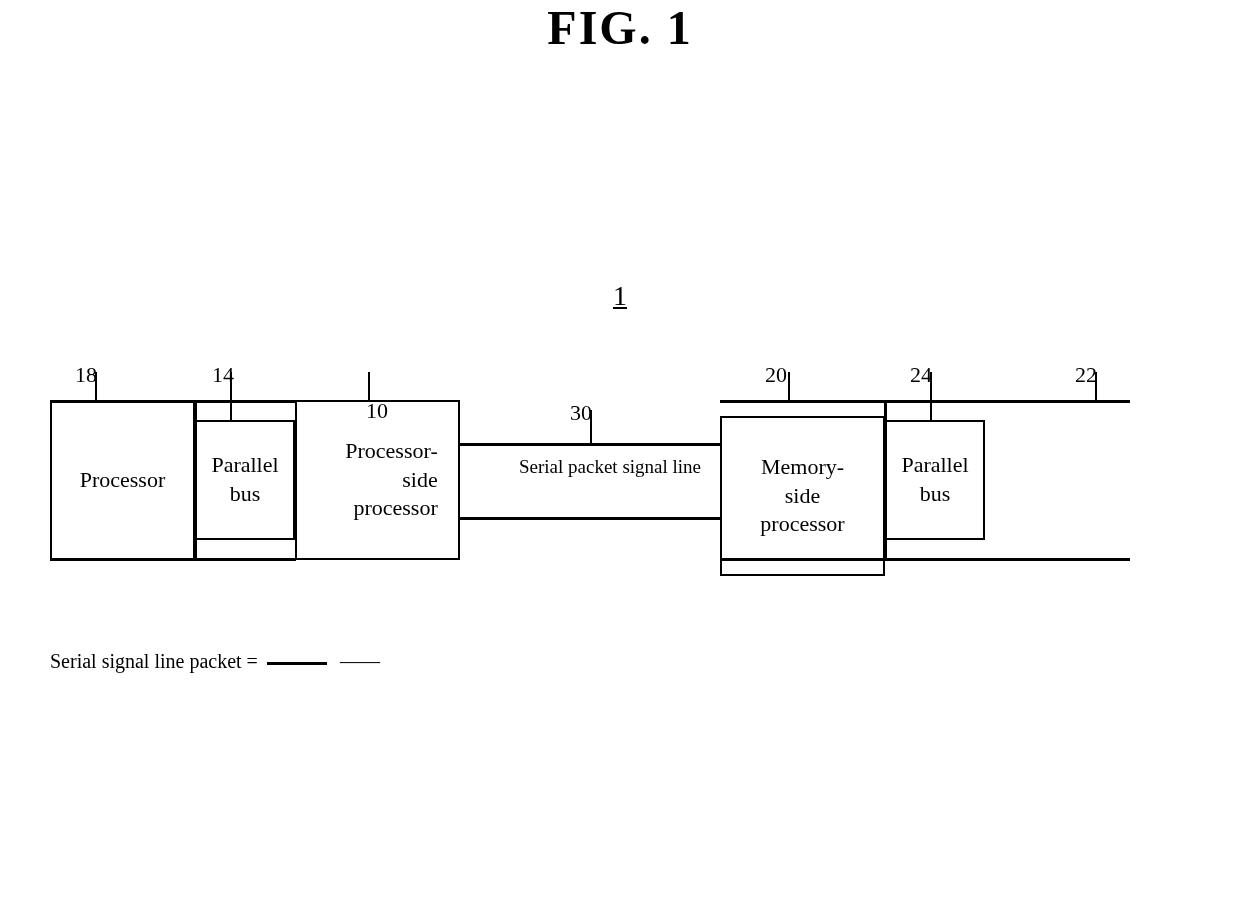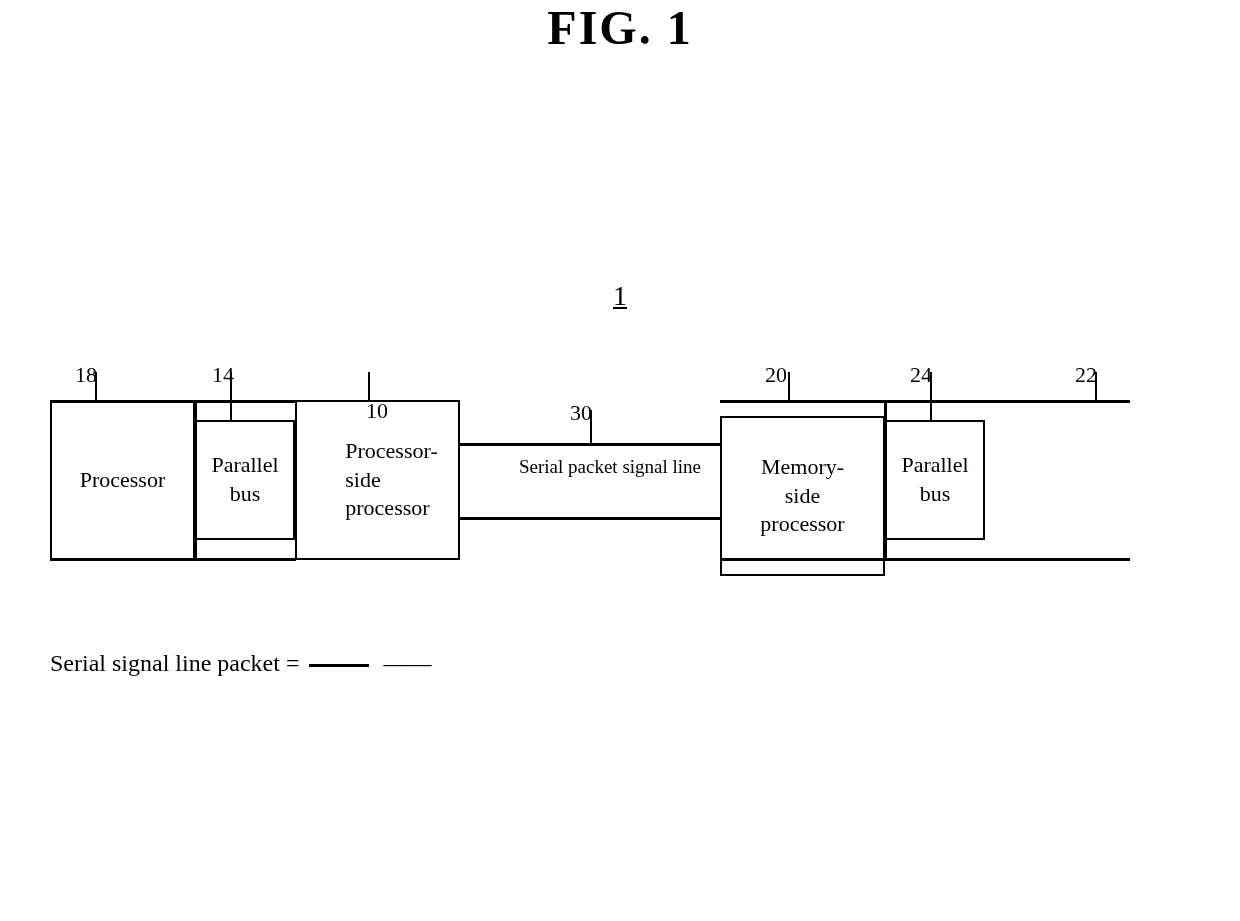--- a/index.html
+++ b/index.html
@@ -110,21 +110,21 @@
 
   <div class="block" style="left:175px; top:80px; width:100px; height:120px;">
     <span style="white-space:pre-line;">Parallel
 bus</span>
   </div>
 
   <div class="ref-label" style="left:192px; top:22px;">14</div>
   <div class="ref-tick" style="left:210px; top:32px; height:48px;"></div>
 
   <div class="block" style="left:275px; top:60px; width:165px; height:160px;">
-    <span style="white-space:pre-line; text-align:left;margin-left:28px;">Processor-
+    <span style="white-space:pre-line; text-align:right;margin-left:28px;">Processor-
 side
 processor</span>
   </div>
 
   <div class="ref-label" style="left:346px; top:22px;margin-top:36px;">10</div>
   <div class="ref-tick" style="left:348px; top:32px; height:28px;"></div>
 
   <div class="block" style="left:700px; top:76px; width:165px; height:160px;">
     <span style="white-space:pre-line; text-align:center;">Memory-
 side
@@ -163,19 +163,19 @@
 
   <div class="signal-line" style="left:30px; top:218px; width:246px; height:2.5px;"></div>
 
   <div class="signal-line" style="left:700px; top:60px; width:410px; height:2.5px;"></div>
 
   <div class="signal-line" style="left:700px; top:218px; width:410px; height:2.5px;"></div>
 
   <div class="vline" style="left:864px; top:60px; height:20px;"></div>
   <div class="vline" style="left:864px; top:200px; height:20px;"></div>
 
-  <div style="position:absolute; left:30px; top:310px; font-size:24px; font-family:'Times New Roman', serif;">
+  <div style="position:absolute; left:30px; top:310px; font-size:20px; font-family:'Times New Roman', serif;">
     <span>Serial signal line packet =</span>
     <span style="display:inline-block; width:60px; height:2.5px; background:#000; vertical-align:middle; margin: 0 4px;"></span>
     <span style="margin-left:4px;">——</span>
   </div>
 
 </div>
 
 </body></html>

